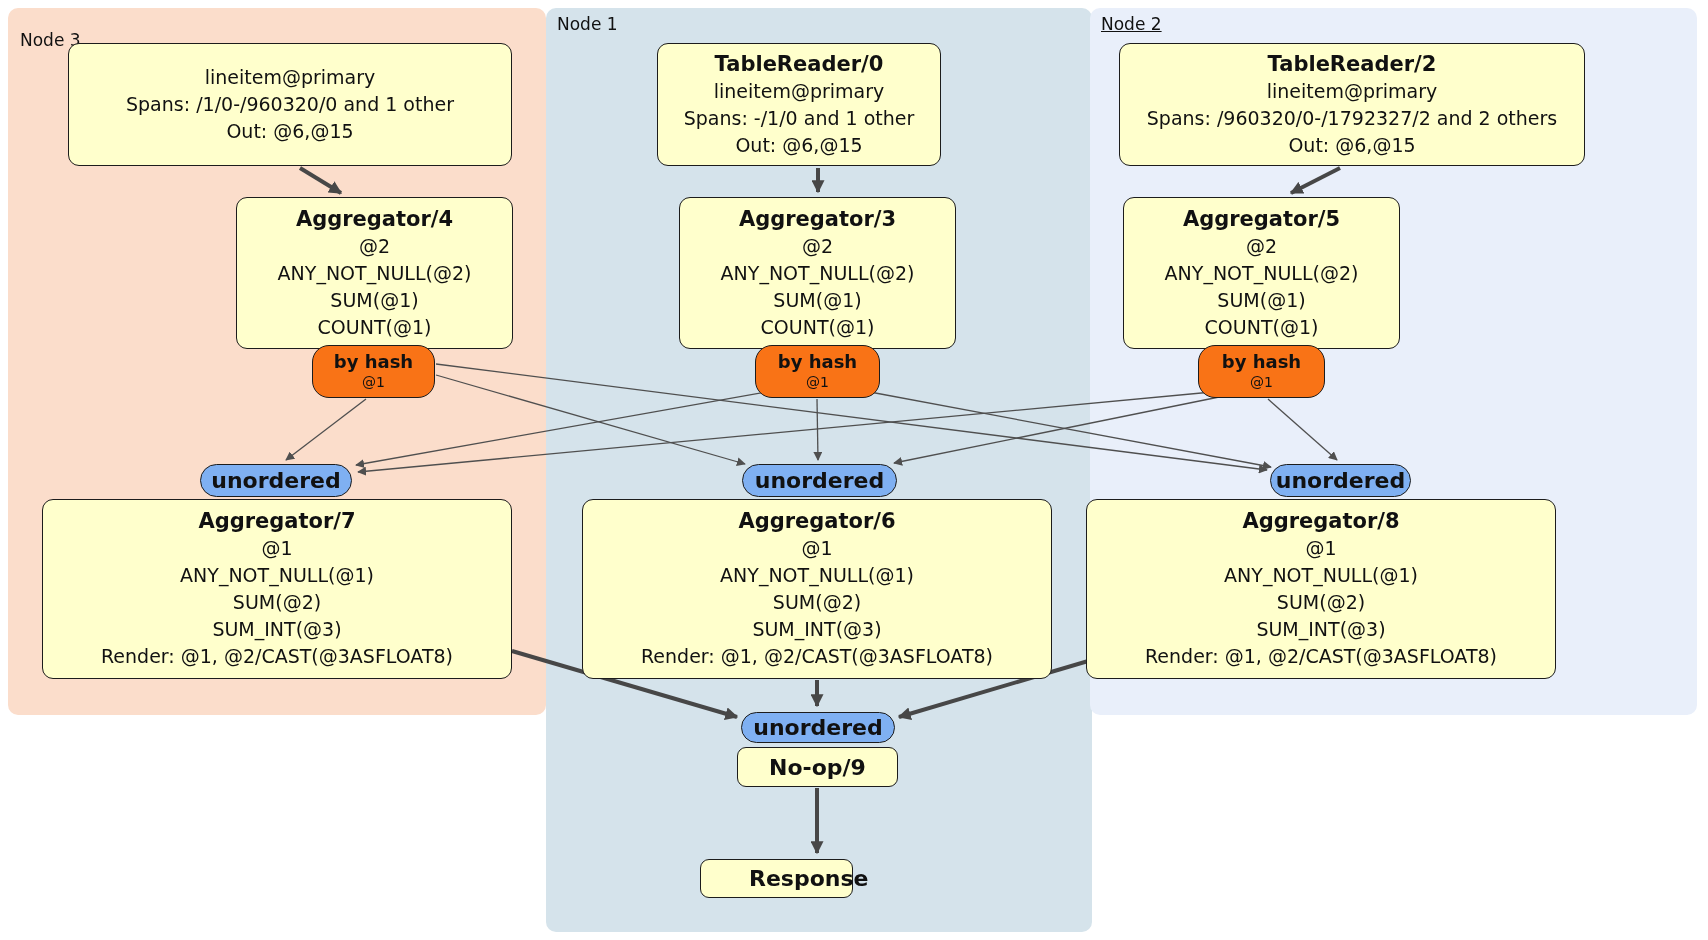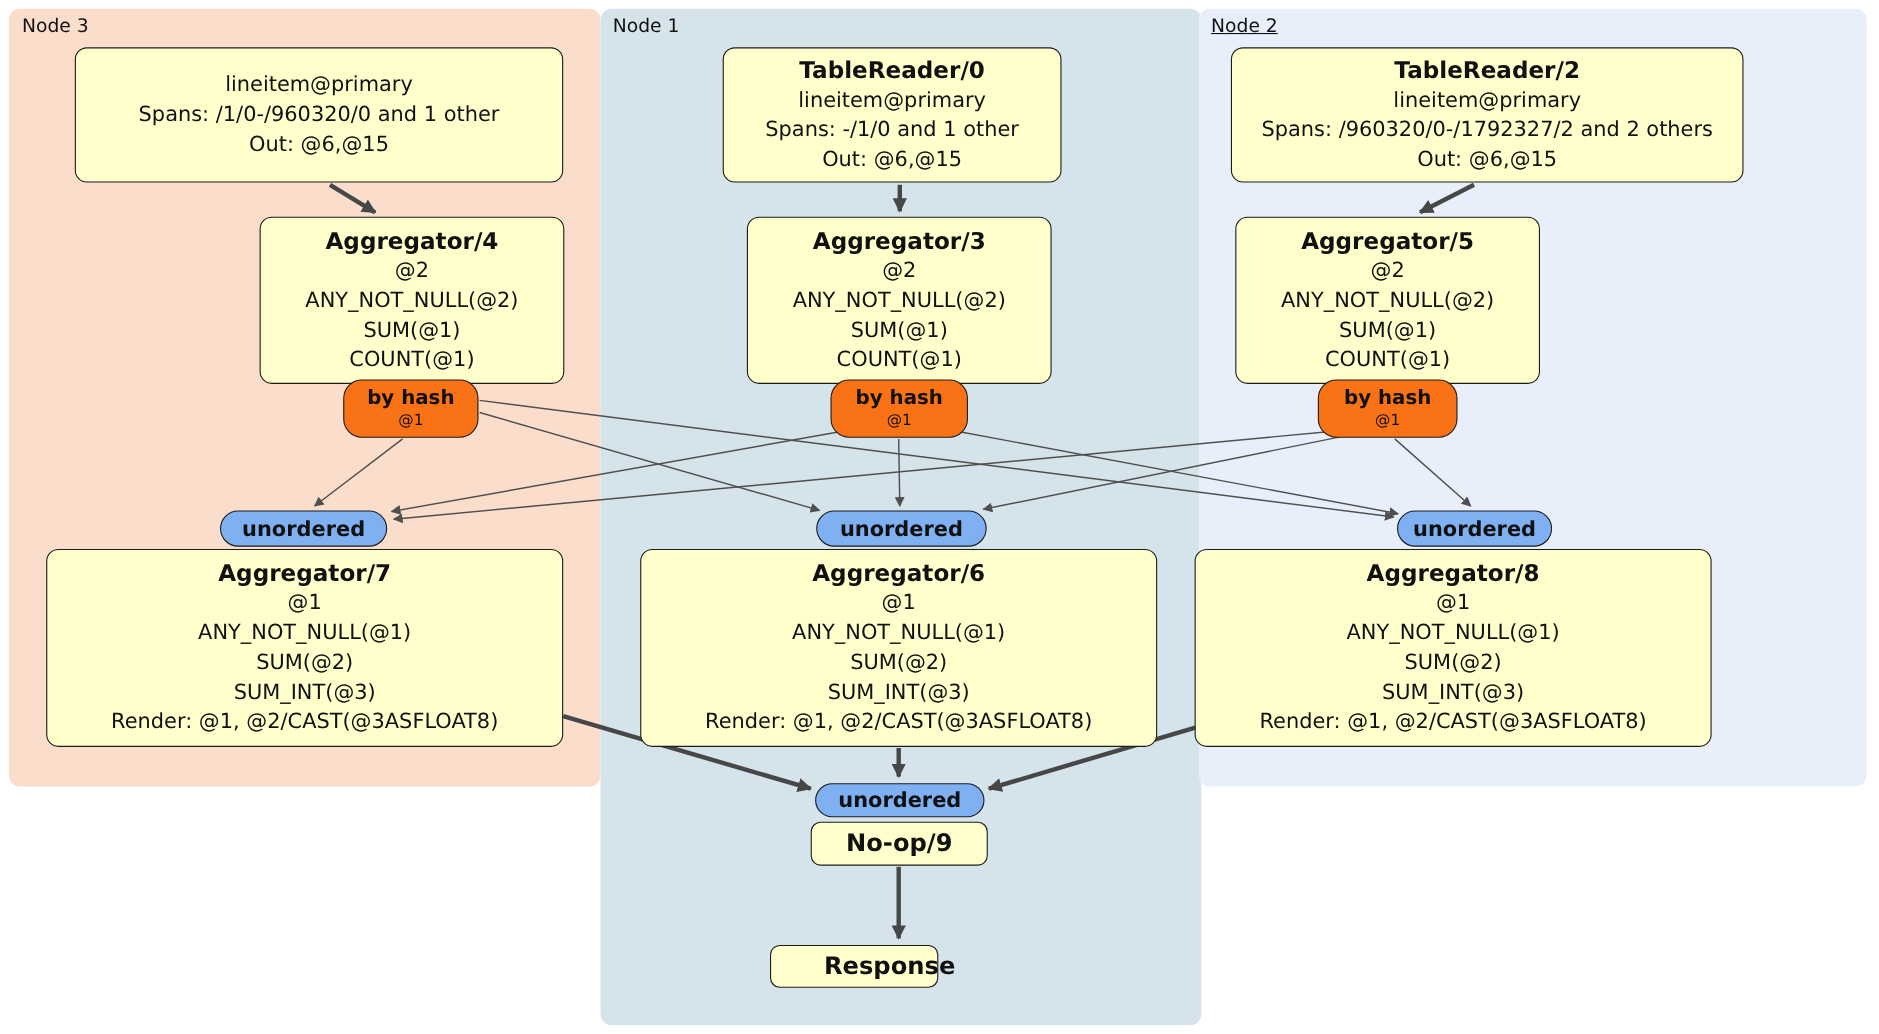--- a/index.html
+++ b/index.html
@@ -5,38 +5,38 @@
   html,body{margin:0;padding:0;background:#ffffff;}
   #stage{
     position:relative;width:1708px;height:940px;overflow:hidden;
     font-family:"DejaVu Sans","Liberation Sans",sans-serif;color:#111;
   }
   .region{position:absolute;border-radius:10px;z-index:0;}
   #region-node3{left:8px;top:8px;width:538px;height:707px;background:#fbddcb;}
   #region-node1{left:546px;top:8px;width:546px;height:924px;background:#d5e3eb;}
   #region-node2{left:1090px;top:8px;width:607px;height:707px;background:#e9effa;}
   .region-label{position:absolute;font-size:17px;line-height:20px;z-index:2;}
-  #label-node3{left:20px;top:14px;}
+  #label-node3{left:20px;top:30px;}
   #label-node1{left:557px;top:14px;}
   #label-node2{left:1101px;top:14px;text-decoration:underline;}
 
   svg.edges{position:absolute;left:0;top:0;z-index:1;}
   .edge-thick{stroke:#474747;stroke-width:4;fill:none;}
   .edge-thin{stroke:#4f4f4f;stroke-width:1.3;fill:none;}
 
   .pbox{
     position:absolute;background:#ffffcc;border:1.6px solid #1c1c1c;border-radius:11px;
     box-sizing:border-box;text-align:center;display:flex;flex-direction:column;
     justify-content:center;z-index:2;padding:2px 2px;
   }
   .pbox .title{font-weight:bold;font-size:21px;line-height:27px;}
   .pbox .line{font-size:19px;line-height:27px;white-space:nowrap;}
 
   #box-tr1{left:68px;top:43px;width:444px;height:123px;}
-  #box-tr0{left:657px;top:43px;width:308px;height:123px;}
+  #box-tr0{left:657px;top:43px;width:284px;height:123px;}
   #box-tr2{left:1119px;top:43px;width:466px;height:123px;}
   #box-agg4{left:236px;top:197px;width:277px;height:152px;}
   #box-agg3{left:679px;top:197px;width:277px;height:152px;}
   #box-agg5{left:1123px;top:197px;width:277px;height:152px;}
   #box-agg7{left:42px;top:499px;width:470px;height:180px;}
   #box-agg6{left:582px;top:499px;width:470px;height:180px;}
   #box-agg8{left:1086px;top:499px;width:470px;height:180px;}
   #box-noop{left:737px;top:747px;width:161px;height:40px;border-radius:9px;}
   #box-noop .title{font-size:22px;}
   #box-response{left:700px;top:859px;width:153px;height:39px;border-radius:9px;padding-left:48px;}
@@ -48,21 +48,21 @@
   }
   .router .rlabel{font-weight:bold;font-size:18px;line-height:24px;margin-top:4px;}
   .router .rdetail{font-size:14px;line-height:16px;}
   #router-hash3{left:312px;top:345px;width:123px;height:53px;}
   #router-hash1{left:755px;top:345px;width:125px;height:53px;}
   #router-hash2{left:1198px;top:345px;width:127px;height:53px;}
 
   .sync{
     position:absolute;background:#7fb0f2;border:1.6px solid #1c1c1c;border-radius:17px;
     box-sizing:border-box;display:flex;align-items:center;justify-content:center;
-    font-weight:bold;font-size:19px;z-index:3;
+    font-weight:bold;font-size:22px;z-index:3;
   }
   #sync-uo3{left:200px;top:464px;width:152px;height:33px;}
   #sync-uo1{left:742px;top:464px;width:155px;height:33px;}
   #sync-uo2{left:1270px;top:464px;width:141px;height:33px;}
   #sync-uof{left:741px;top:712px;width:154px;height:31px;}
 </style>
 </head>
 <body>
 
 <div id="stage">

